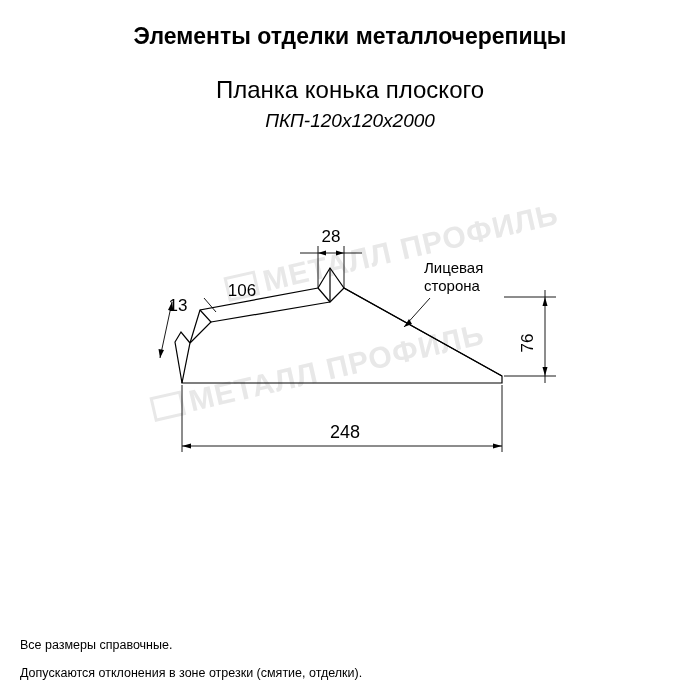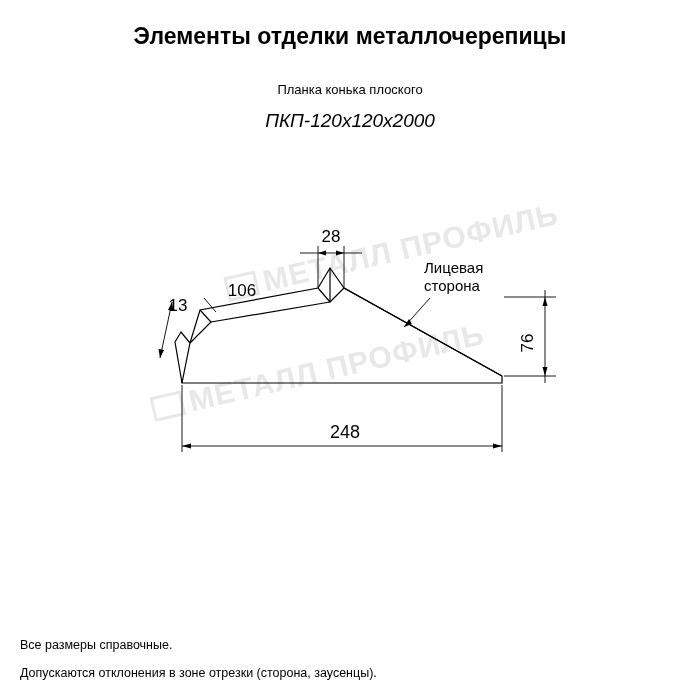--- a/index.html
+++ b/index.html
@@ -30,21 +30,21 @@
   }
   .main-title {
     font-size: 23px;
     font-weight: bold;
     letter-spacing: 0px;
     line-height: 28px;
     margin: 0;
     text-align: center;
   }
   .sub-title {
-    font-size: 13px;
+    font-size: 24px;
     margin: 0;
     line-height: 24px;
     padding-top: 28px;
   }
   .part-code {
     font-size: 19px;
     margin: 0;
     line-height: 24px;
     padding-top: 7px;
     font-style: italic;
@@ -174,16 +174,16 @@
         <path d="M 182 266 L 191 263.5 L 191 268.5 Z" fill="#000" stroke="none"></path>
         <path d="M 502 266 L 493 263.5 L 493 268.5 Z" fill="#000" stroke="none"></path>
       </g>
       <text x="345" y="258" text-anchor="middle" font-size="18">248</text>
 
     </svg>
   </div>
 
   <div class="footer">
     <p>Все размеры справочные.</p>
-    <p>Допускаются отклонения в зоне отрезки (сторона, заусенцы).</p>
+    <p>Допускаются отклонения в зоне отрезки (смятие, отделки).</p>
   </div>
 
 </div>
 
 </body></html>

